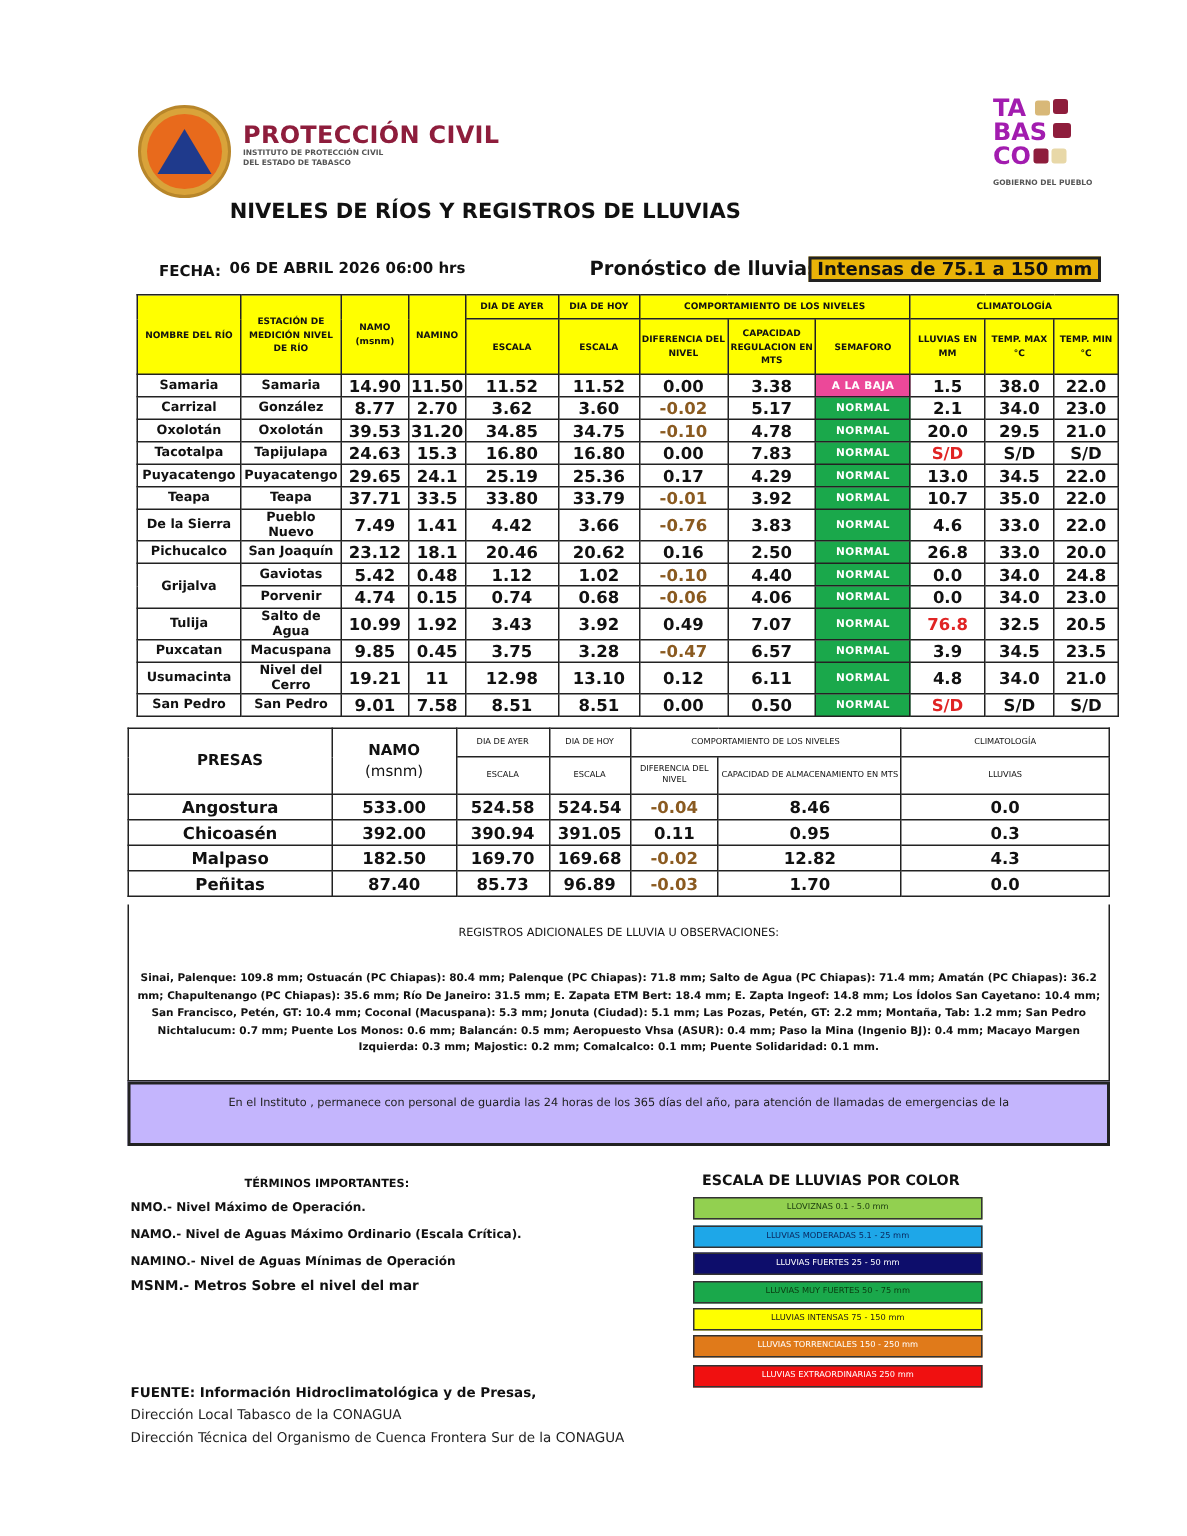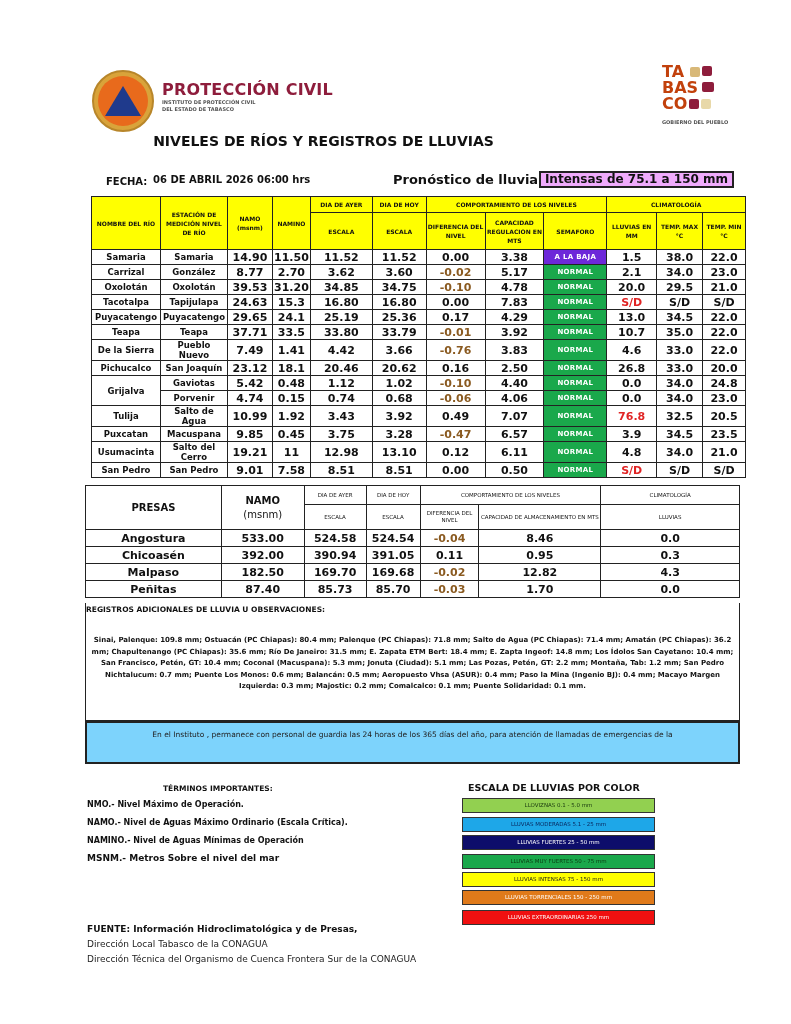--- a/index.html
+++ b/index.html
@@ -8,56 +8,56 @@
 
   .header { position: absolute; left: 0; top: 0; width: 791px; height: 130px; }
   .pc-logo { position: absolute; left: 92px; top: 70px; width: 62px; height: 62px; border-radius: 50%;
     background: #d9a33a; border: 2px solid #b8862a; display: flex; align-items: center; justify-content: center; }
   .pc-logo .inner { width: 50px; height: 50px; border-radius: 50%; background: #e86a1c; display: flex; align-items: center; justify-content: center; }
   .pc-logo .tri { width: 0; height: 0; border-left: 18px solid transparent; border-right: 18px solid transparent; border-bottom: 30px solid #1f3a8c; position: relative; }
   .pc-title { position: absolute; left: 162px; top: 80px; font-family: "DejaVu Sans", sans-serif; font-weight: bold; font-size: 16px; color: #8e1d3c; letter-spacing: 0.2px; text-align: center; }
   .pc-sub { position: absolute; left: 162px; top: 99px; font-size: 5px; font-weight: bold; color: #555; line-height: 7px; }
 
   .tab-logo { position: absolute; left: 662px; top: 64px; width: 80px; height: 64px; }
-  .tab-letters { position: absolute; left: 0; top: 0; font-weight: bold; font-size: 16px; line-height: 16px; color: #c2410c; }
+  .tab-letters { position: absolute; left: 0; top: 0; font-weight: bold; font-size: 16px; line-height: 16px; color: #a21caf; }
   .tab-sq { position: absolute; width: 10px; height: 10px; border-radius: 2px; }
   .tab-gob { position: absolute; left: 0; top: 55px; font-size: 5px; font-weight: bold; color: #555; white-space: nowrap; }
 
   .main-title { position: absolute; left: 0; width: 647px; top: 133px; text-align: center; font-weight: bold; font-size: 14px; color: #111; }
 
   .fecha-row { position: absolute; left: 87px; top: 174px; width: 660px; height: 16px; font-weight: bold; font-size: 10px; }
   .fecha-label { position: absolute; left: 0; top: 2px; padding-left: 19px; }
   .fecha-val { position: absolute; left: 66px; top: 0; }
   .pron-label { position: absolute; left: 306px; top: -2px; font-size: 13px; }
-  .pron-box { position: absolute; left: 452px; top: -3px; width: 195px; height: 17px; background: #f0abfc; border: 2px solid #222;
+  .pron-box { position: absolute; left: 452px; top: -3px; width: 195px; height: 17px; background: #eab308; border: 2px solid #222;
     font-size: 12px; font-weight: bold; text-align: center; line-height: 13px; }
 
   table { border-collapse: collapse; position: absolute; }
   td, th { border: 1px solid #222; text-align: center; vertical-align: middle; }
 
   .rivers { left: 91px; top: 196px; width: 655px; }
   .rivers th { background: #ffff00; font-size: 6px; font-weight: bold; line-height: 9px; }
   .rivers td { font-size: 9px; font-weight: bold; height: 15px; padding: 0 1px; }
   .rivers td.num { font-size: 11px; }
   .rivers td.small { font-size: 8.5px; }
   .neg { color: #8a5a20; }
   .red { color: #e02424; }
   .sem-normal { background: #1aa84b; color: #fff; font-size: 7px !important; letter-spacing: 0.3px; }
-  .sem-baja { background: #6d28d9; color: #fff; font-size: 7px !important; letter-spacing: 0.3px; }
+  .sem-baja { background: #ec4899; color: #fff; font-size: 7px !important; letter-spacing: 0.3px; }
 
   .dams { left: 85px; top: 485px; width: 655px; }
   .dams th { font-size: 5.5px; font-weight: normal; line-height: 7px; background: #fff; }
   .dams th.big { font-size: 10px; font-weight: bold; line-height: 14px; }
   .dams td { font-size: 11px; font-weight: bold; height: 17px; margin-top: 18px; }
 
   .obs { position: absolute; left: 85px; top: 603px; width: 655px; height: 118px; border: 1px solid #222; border-top: none; }
-  .obs-title { text-align: left; font-size: 7.5px; font-weight: bold; margin-top: 2px; }
+  .obs-title { text-align: center; font-size: 7.5px; font-weight: normal; margin-top: 14px; }
   .obs-text { text-align: center; font-size: 7px; font-weight: bold; line-height: 11.5px; margin-top: 21px; padding: 0 2px; }
 
-  .notice { position: absolute; left: 85px; top: 721px; width: 655px; height: 43px; background: #7dd3fc; border: 2px solid #222;
+  .notice { position: absolute; left: 85px; top: 721px; width: 655px; height: 43px; background: #c4b5fd; border: 2px solid #222;
     font-size: 7.5px; text-align: center; line-height: 13px; padding-top: 5px; color: #222; }
 
   .terms { position: absolute; left: 87px; top: 784px; width: 320px; }
   .terms-title { position: absolute; left: 76px; top: 0; font-size: 7.5px; font-weight: bold; }
   .term { position: absolute; left: 0; font-size: 8px; font-weight: bold; white-space: nowrap; }
 
   .scale { position: absolute; left: 462px; top: 782px; width: 200px; }
   .scale-title { font-size: 9.5px; font-weight: bold; margin-left: 6px; }
   .scale-bar { position: absolute; left: 0; width: 193px; height: 15px; border: 1px solid #333; font-size: 5.5px; text-align: center; line-height: 13px; }
 
@@ -303,21 +303,21 @@
         <td class="num">3.28</td>
         <td class="num neg">-0.47</td>
         <td class="num">6.57</td>
         <td class="sem-normal">NORMAL</td>
         <td class="num">3.9</td>
         <td class="num">34.5</td>
         <td class="num">23.5</td>
       </tr>
       <tr>
         <td class="small">Usumacinta</td>
-        <td class="small">Salto del Cerro</td>
+        <td class="small">Nivel del Cerro</td>
         <td class="num">19.21</td>
         <td class="num">11</td>
         <td class="num">12.98</td>
         <td class="num">13.10</td>
         <td class="num">0.12</td>
         <td class="num">6.11</td>
         <td class="sem-normal">NORMAL</td>
         <td class="num">4.8</td>
         <td class="num">34.0</td>
         <td class="num">21.0</td>
@@ -394,21 +394,21 @@
         <td>169.70</td>
         <td>169.68</td>
         <td class="neg">-0.02</td>
         <td>12.82</td>
         <td>4.3</td>
       </tr>
       <tr>
         <td>Peñitas</td>
         <td>87.40</td>
         <td>85.73</td>
-        <td>85.70</td>
+        <td>96.89</td>
         <td class="neg">-0.03</td>
         <td>1.70</td>
         <td>0.0</td>
       </tr>
     </tbody>
 </table>
 
 <div class="obs">
   <div class="obs-title">REGISTROS ADICIONALES DE LLUVIA U OBSERVACIONES:</div>
   <div class="obs-text">Sinai, Palenque: 109.8 mm; Ostuacán (PC Chiapas): 80.4 mm; Palenque (PC Chiapas): 71.8 mm; Salto de Agua (PC Chiapas): 71.4 mm; Amatán (PC Chiapas): 36.2 mm; Chapultenango (PC Chiapas): 35.6 mm; Río De Janeiro: 31.5 mm; E. Zapata ETM Bert: 18.4 mm; E. Zapta Ingeof: 14.8 mm; Los Ídolos San Cayetano: 10.4 mm; San Francisco, Petén, GT: 10.4 mm; Coconal (Macuspana): 5.3 mm; Jonuta (Ciudad): 5.1 mm; Las Pozas, Petén, GT: 2.2 mm; Montaña, Tab: 1.2 mm; San Pedro Nichtalucum: 0.7 mm; Puente Los Monos: 0.6 mm; Balancán: 0.5 mm; Aeropuesto Vhsa (ASUR): 0.4 mm; Paso la Mina (Ingenio BJ): 0.4 mm; Macayo Margen Izquierda: 0.3 mm; Majostic: 0.2 mm; Comalcalco: 0.1 mm; Puente Solidaridad: 0.1 mm.</div>

